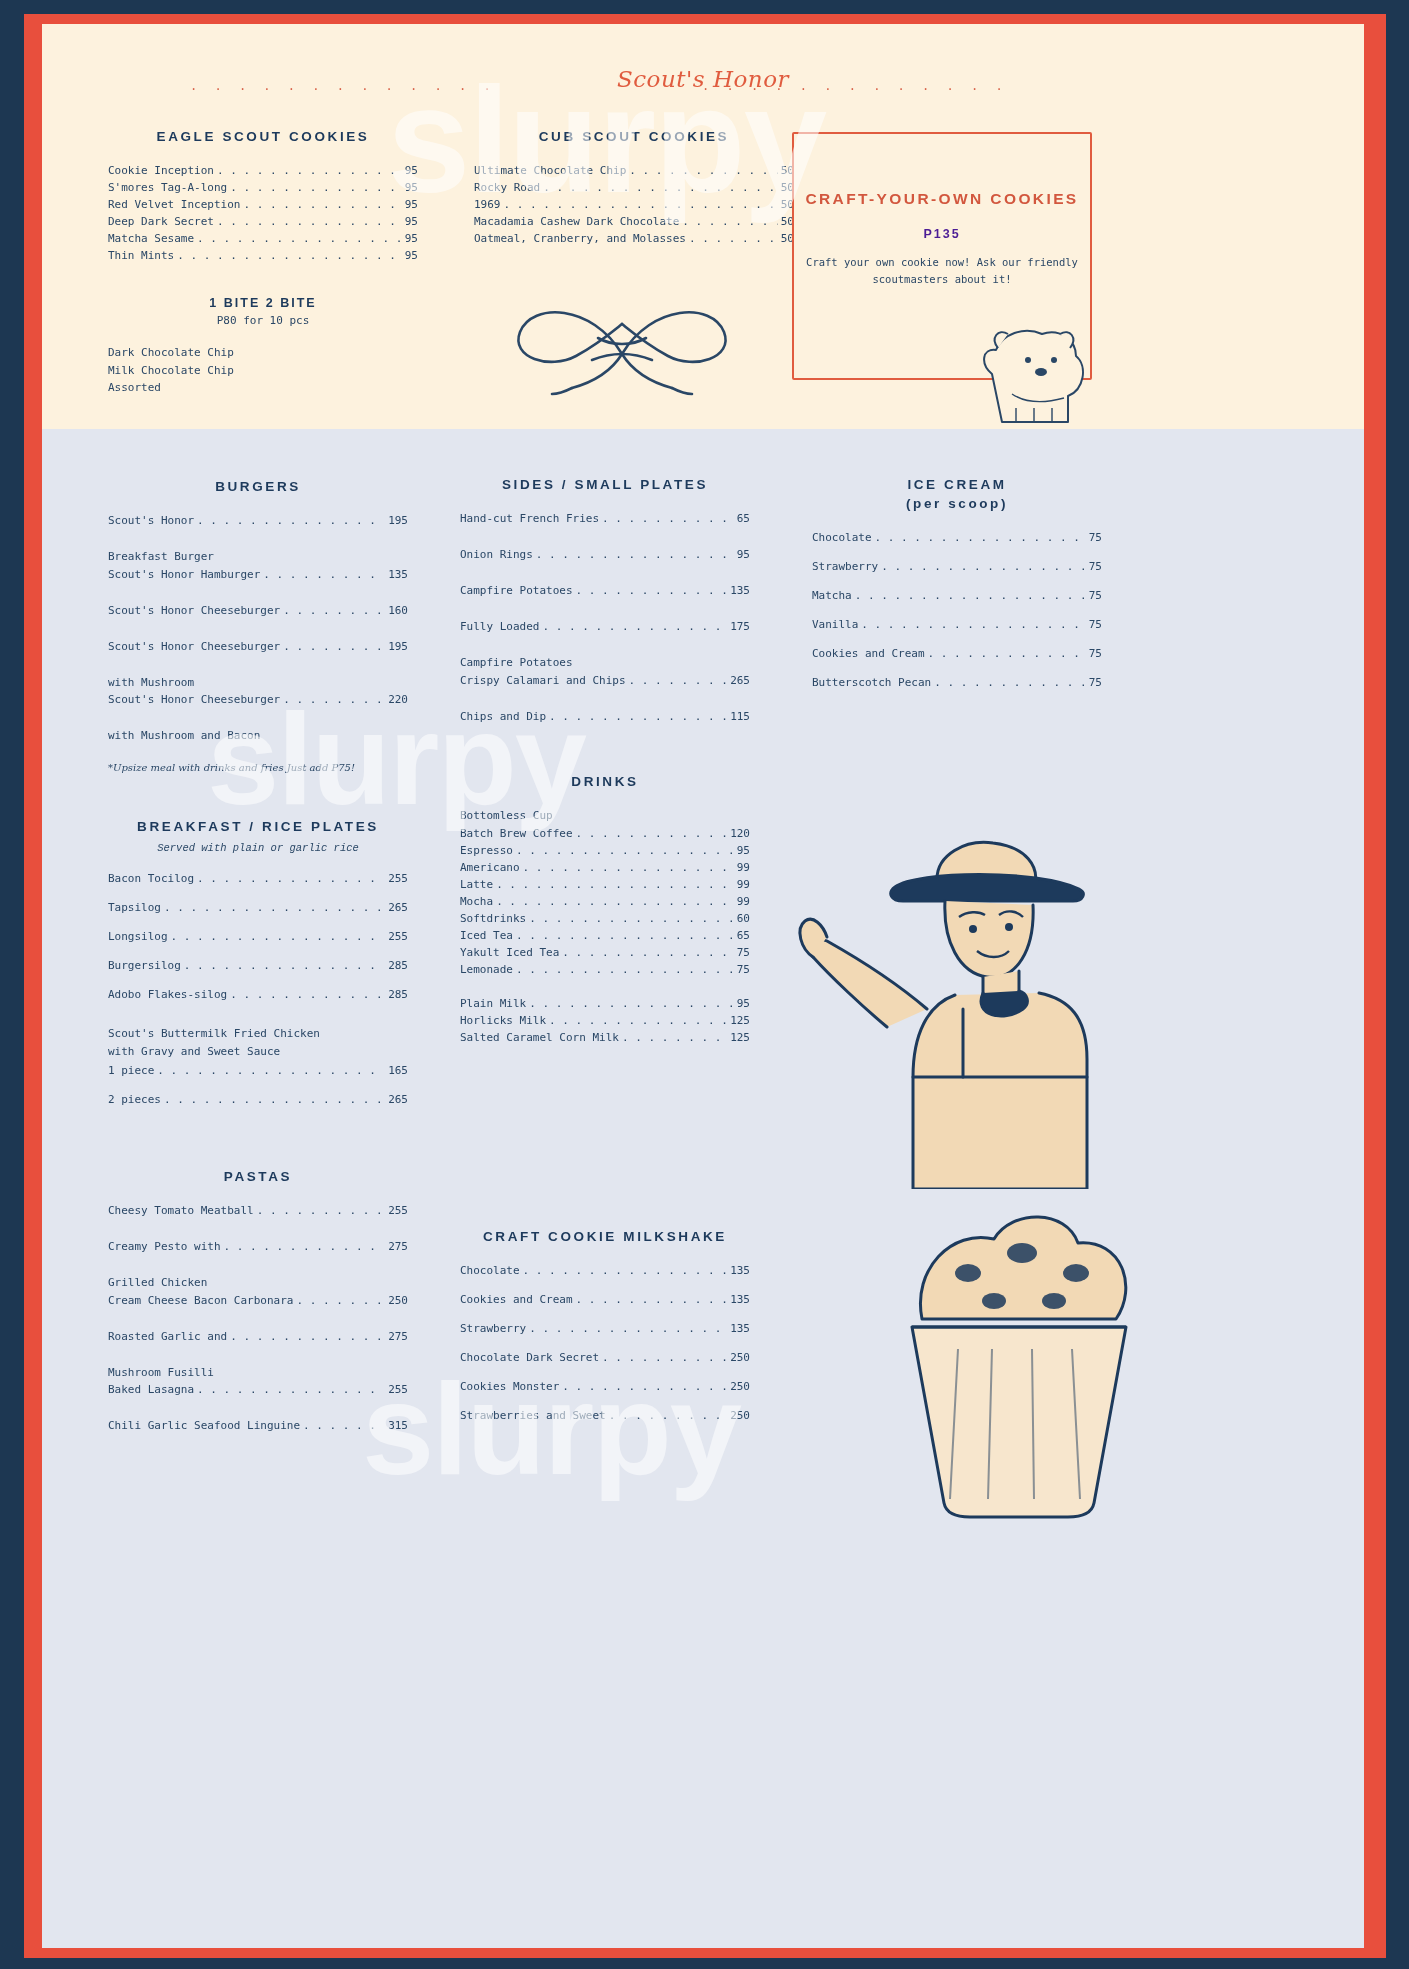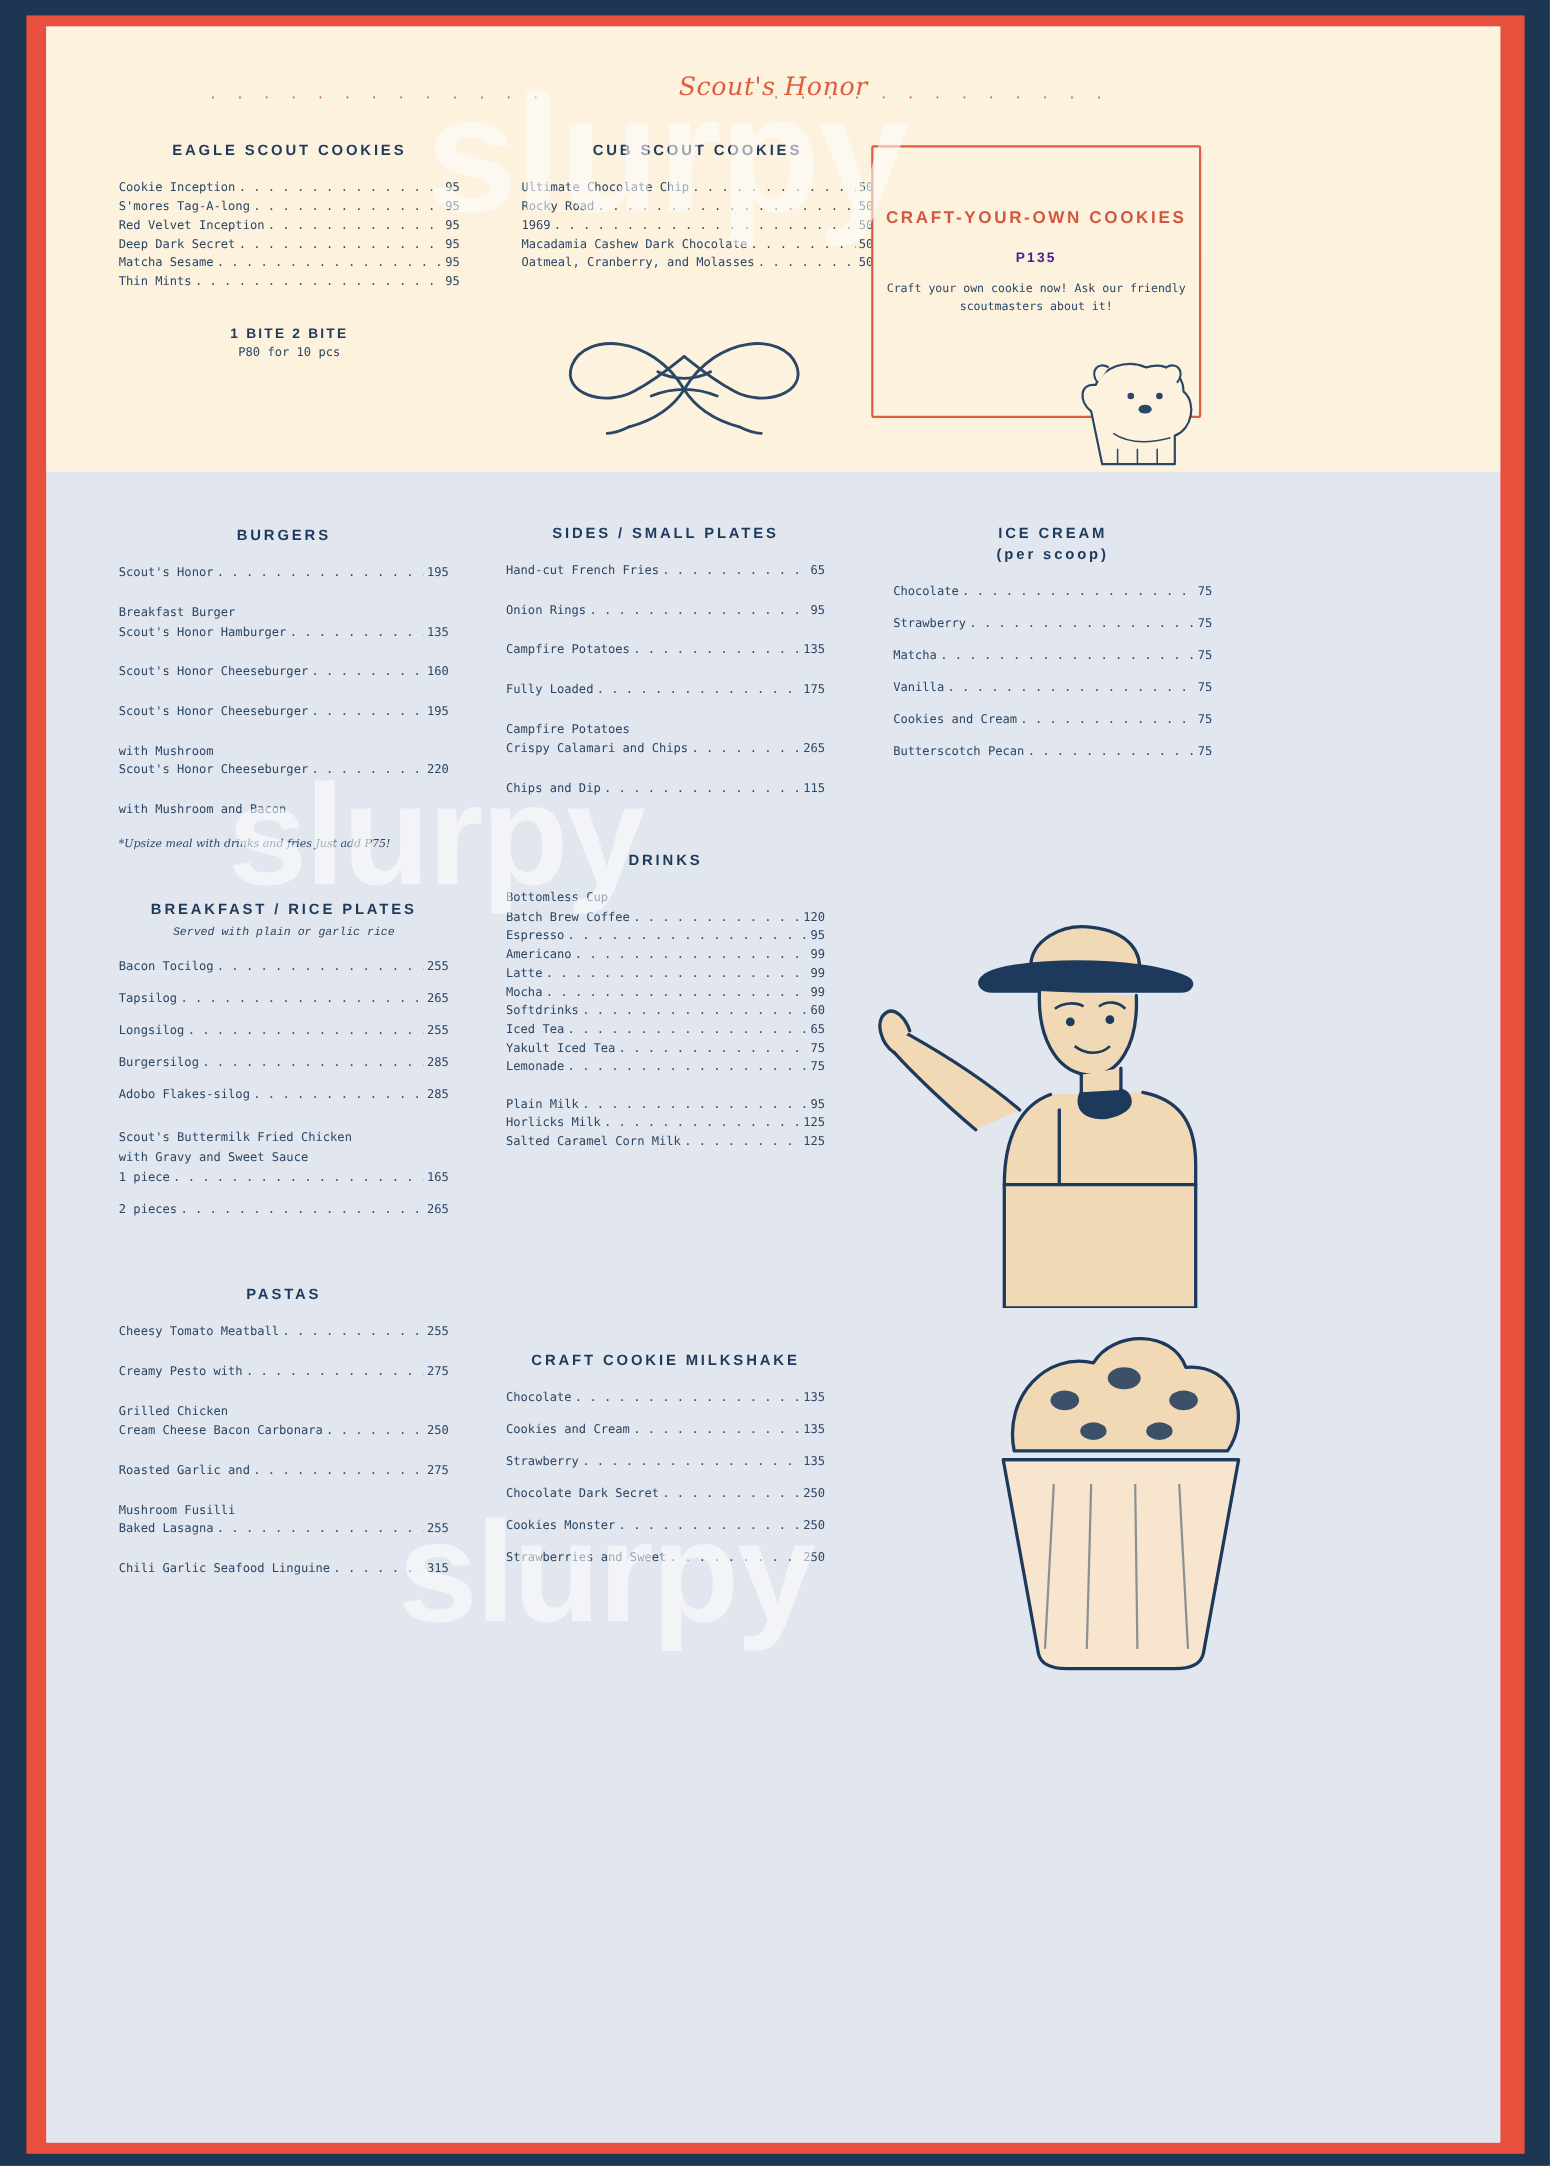--- a/index.html
+++ b/index.html
@@ -203,20 +203,25 @@
               <span class="mi-name">Oatmeal, Cranberry, and Molasses</span>
               <span class="mi-dots">. . . . . . . . . . . . . . . . . . . . . . . . . . . . . . . . . . . . . . . . </span>
               <span class="mi-price">50</span>
             </div>
           </div>
     </div>
 
     <div class="bite">
       <div class="bite-title">1 BITE 2 BITE</div>
       <div class="bite-sub">P80 for 10 pcs</div>
+      <div class="bite-list" id="bite-list">
+            <div class="plain">Dark Chocolate Chip</div>
+            <div class="plain">Milk Chocolate Chip</div>
+            <div class="plain">Assorted</div>
+          </div>
     </div>
 
     <div class="knot">
       <svg viewBox="0 0 300 130" width="300" height="130">
         <g fill="none" stroke="#2a4766" stroke-width="2.6" stroke-linecap="round">
           <path d="M150 80 C120 30, 60 28, 48 58 C38 84, 78 96, 104 82 C126 70, 140 58, 150 50"></path>
           <path d="M150 50 C160 58, 174 70, 196 82 C222 96, 262 84, 252 58 C240 28, 180 30, 150 80"></path>
           <path d="M150 80 C140 96, 122 108, 100 114"></path>
           <path d="M150 80 C160 96, 178 108, 200 114"></path>
           <path d="M126 64 C140 72, 160 72, 174 64"></path>

